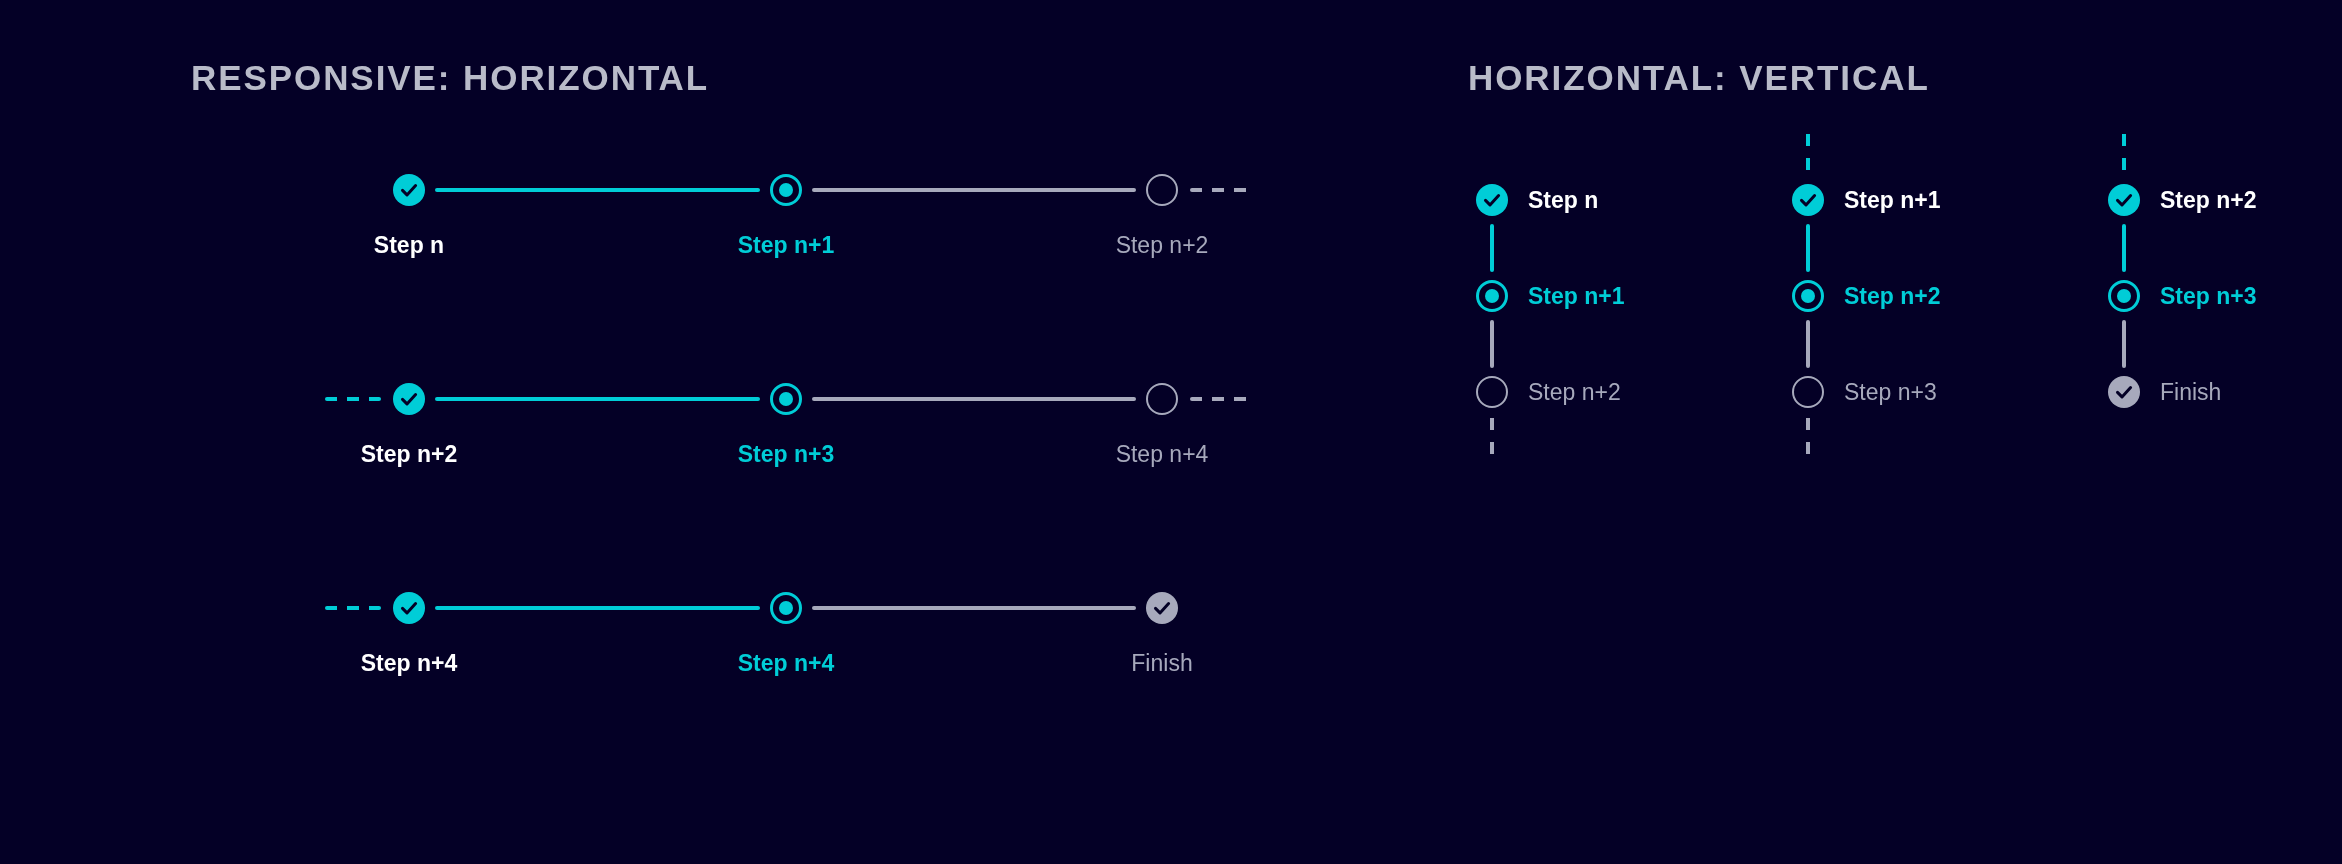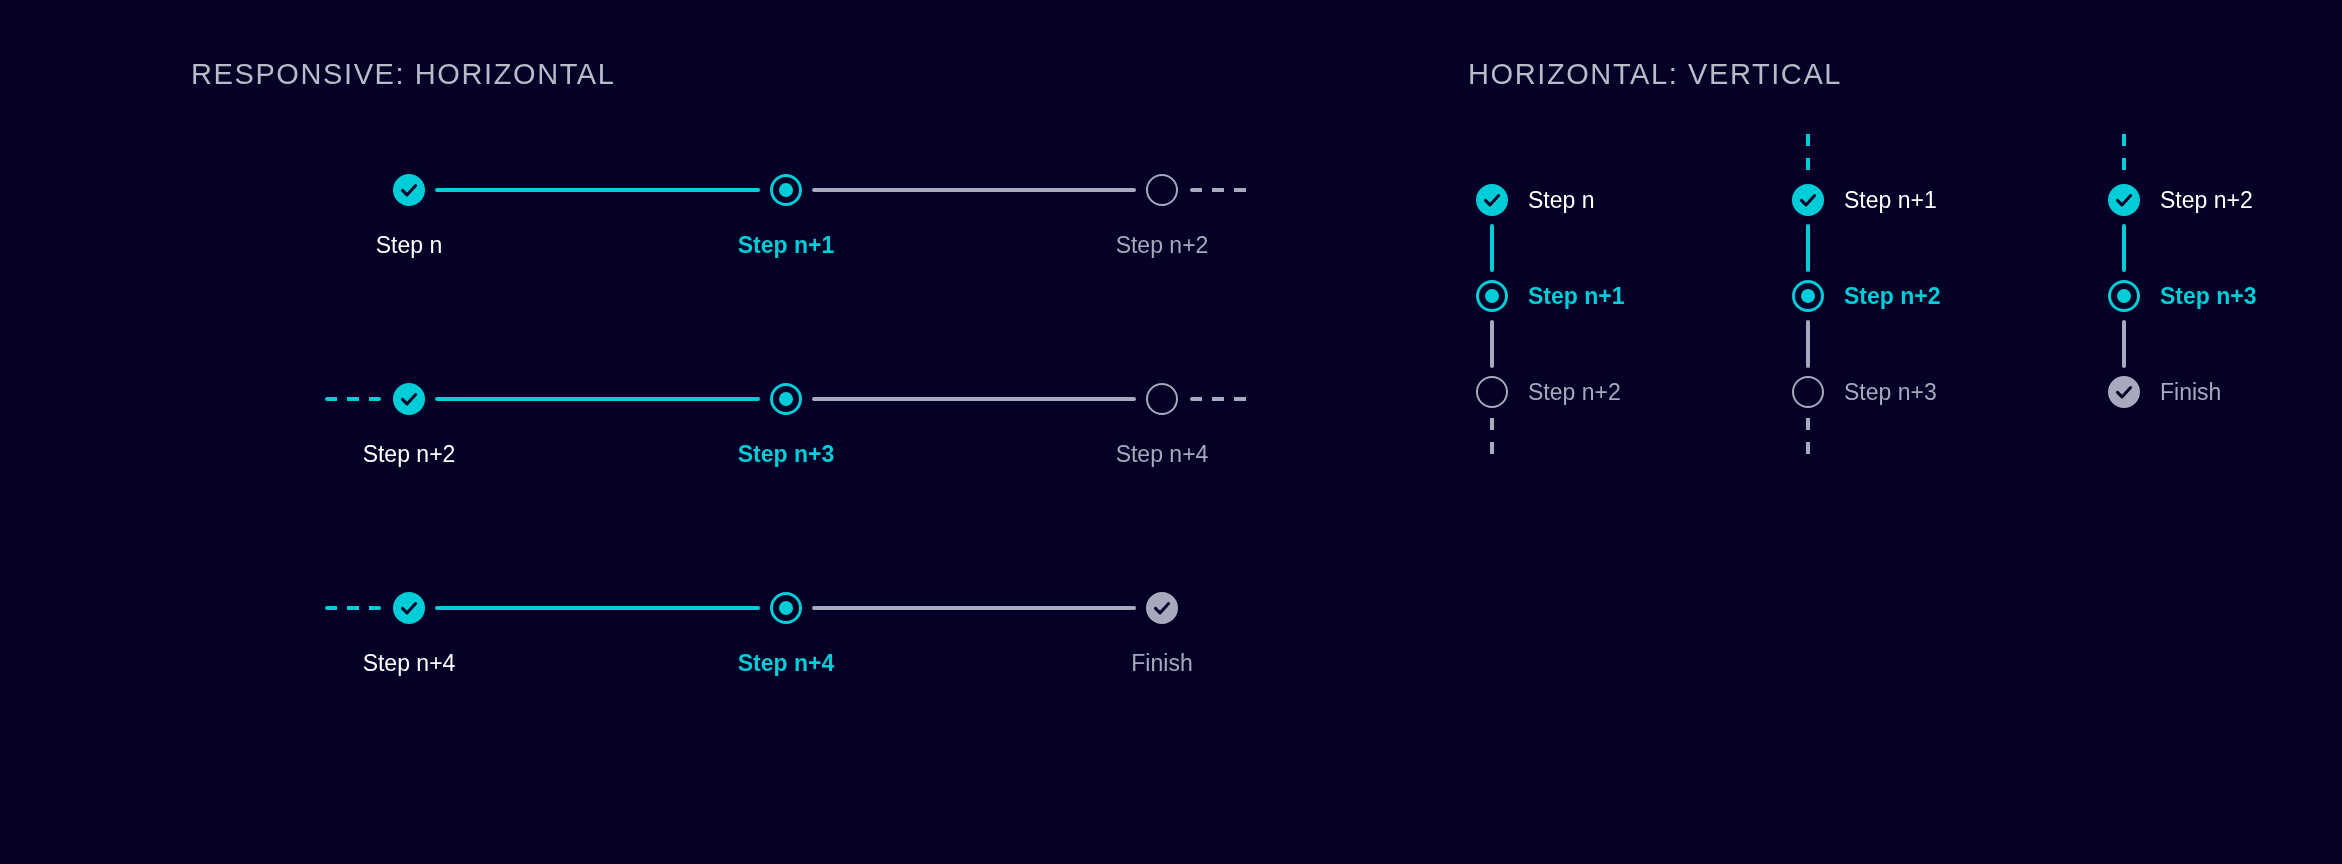--- a/index.html
+++ b/index.html
@@ -15,24 +15,24 @@
     background:var(--bg);
     overflow:hidden;
     font-family:"Liberation Sans", sans-serif;
     -webkit-font-smoothing:antialiased;
   }
   .canvas{position:relative;width:2342px;height:864px;background:var(--bg);}
 
   
   .section-heading{
     position:absolute;
-    font-size:29px;
+    font-size:35px;
     letter-spacing:.055em;
     color:var(--heading);
-    font-weight:400;
+    font-weight:700;
     white-space:nowrap;
   }
   #heading-horizontal{left:191px;top:58px;}
   #heading-vertical{left:1468px;top:58px;}
 
   
   .h-area{position:absolute;left:0;top:0;}
   .h-row{position:absolute;height:120px;}
   .h-track{position:relative;height:44px;}
 
@@ -79,21 +79,21 @@
   }
   .dash-cyan{color:var(--cyan);}
   .dash-gray{color:var(--gray);}
 
   
   .h-labels{position:absolute;top:62px;left:0;width:100%;height:40px;}
   .h-label{
     position:absolute;top:0;transform:translateX(-50%);
     font-size:23px;white-space:nowrap;line-height:30px;
   }
-  .lb-done{color:var(--white);font-weight:400;}
+  .lb-done{color:var(--white);font-weight:700;}
   .lb-current{color:var(--cyan);font-weight:700;}
   .lb-todo{color:var(--gray);font-weight:400;}
 
   
   .v-col{position:absolute;width:330px;}
   .v-node{
     position:absolute;left:0;top:0;
     width:32px;height:32px;
     display:flex;align-items:center;justify-content:center;
   }

